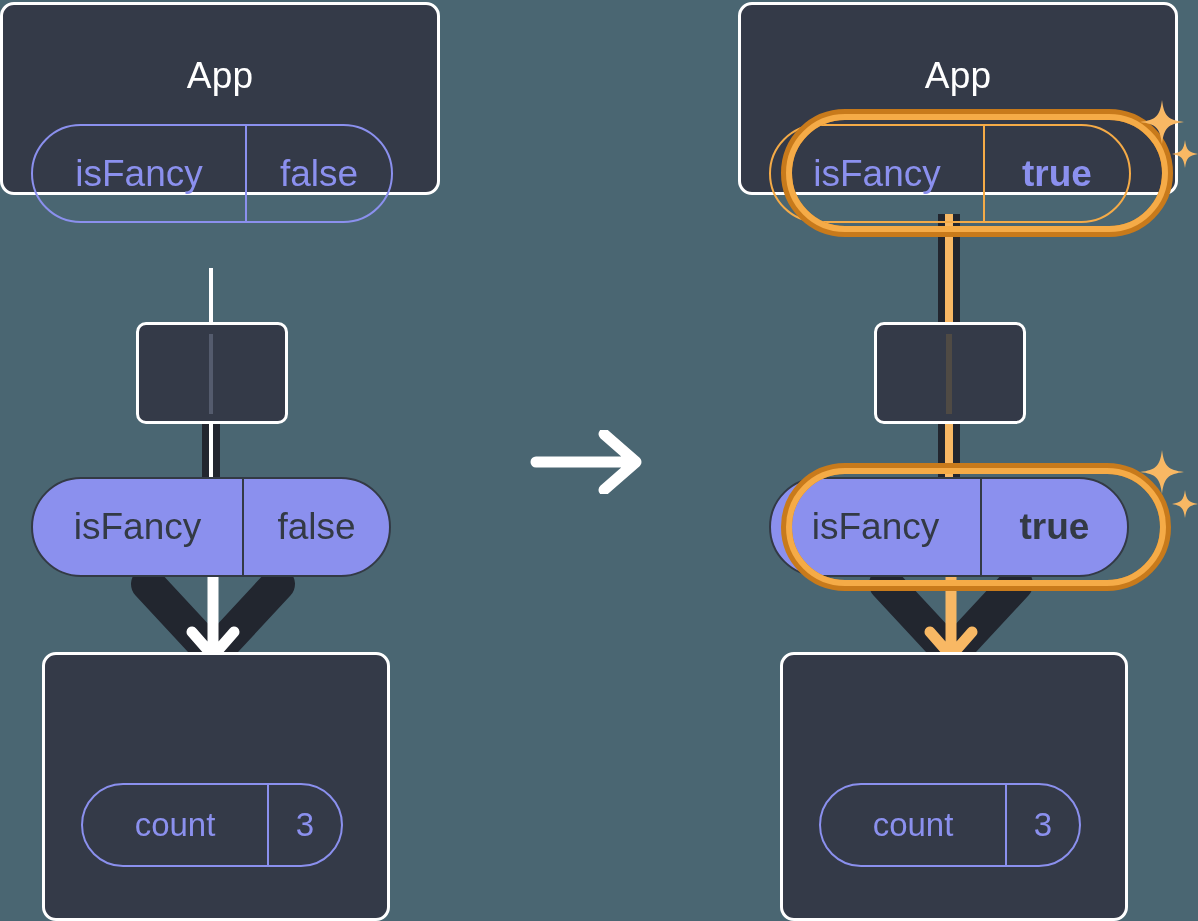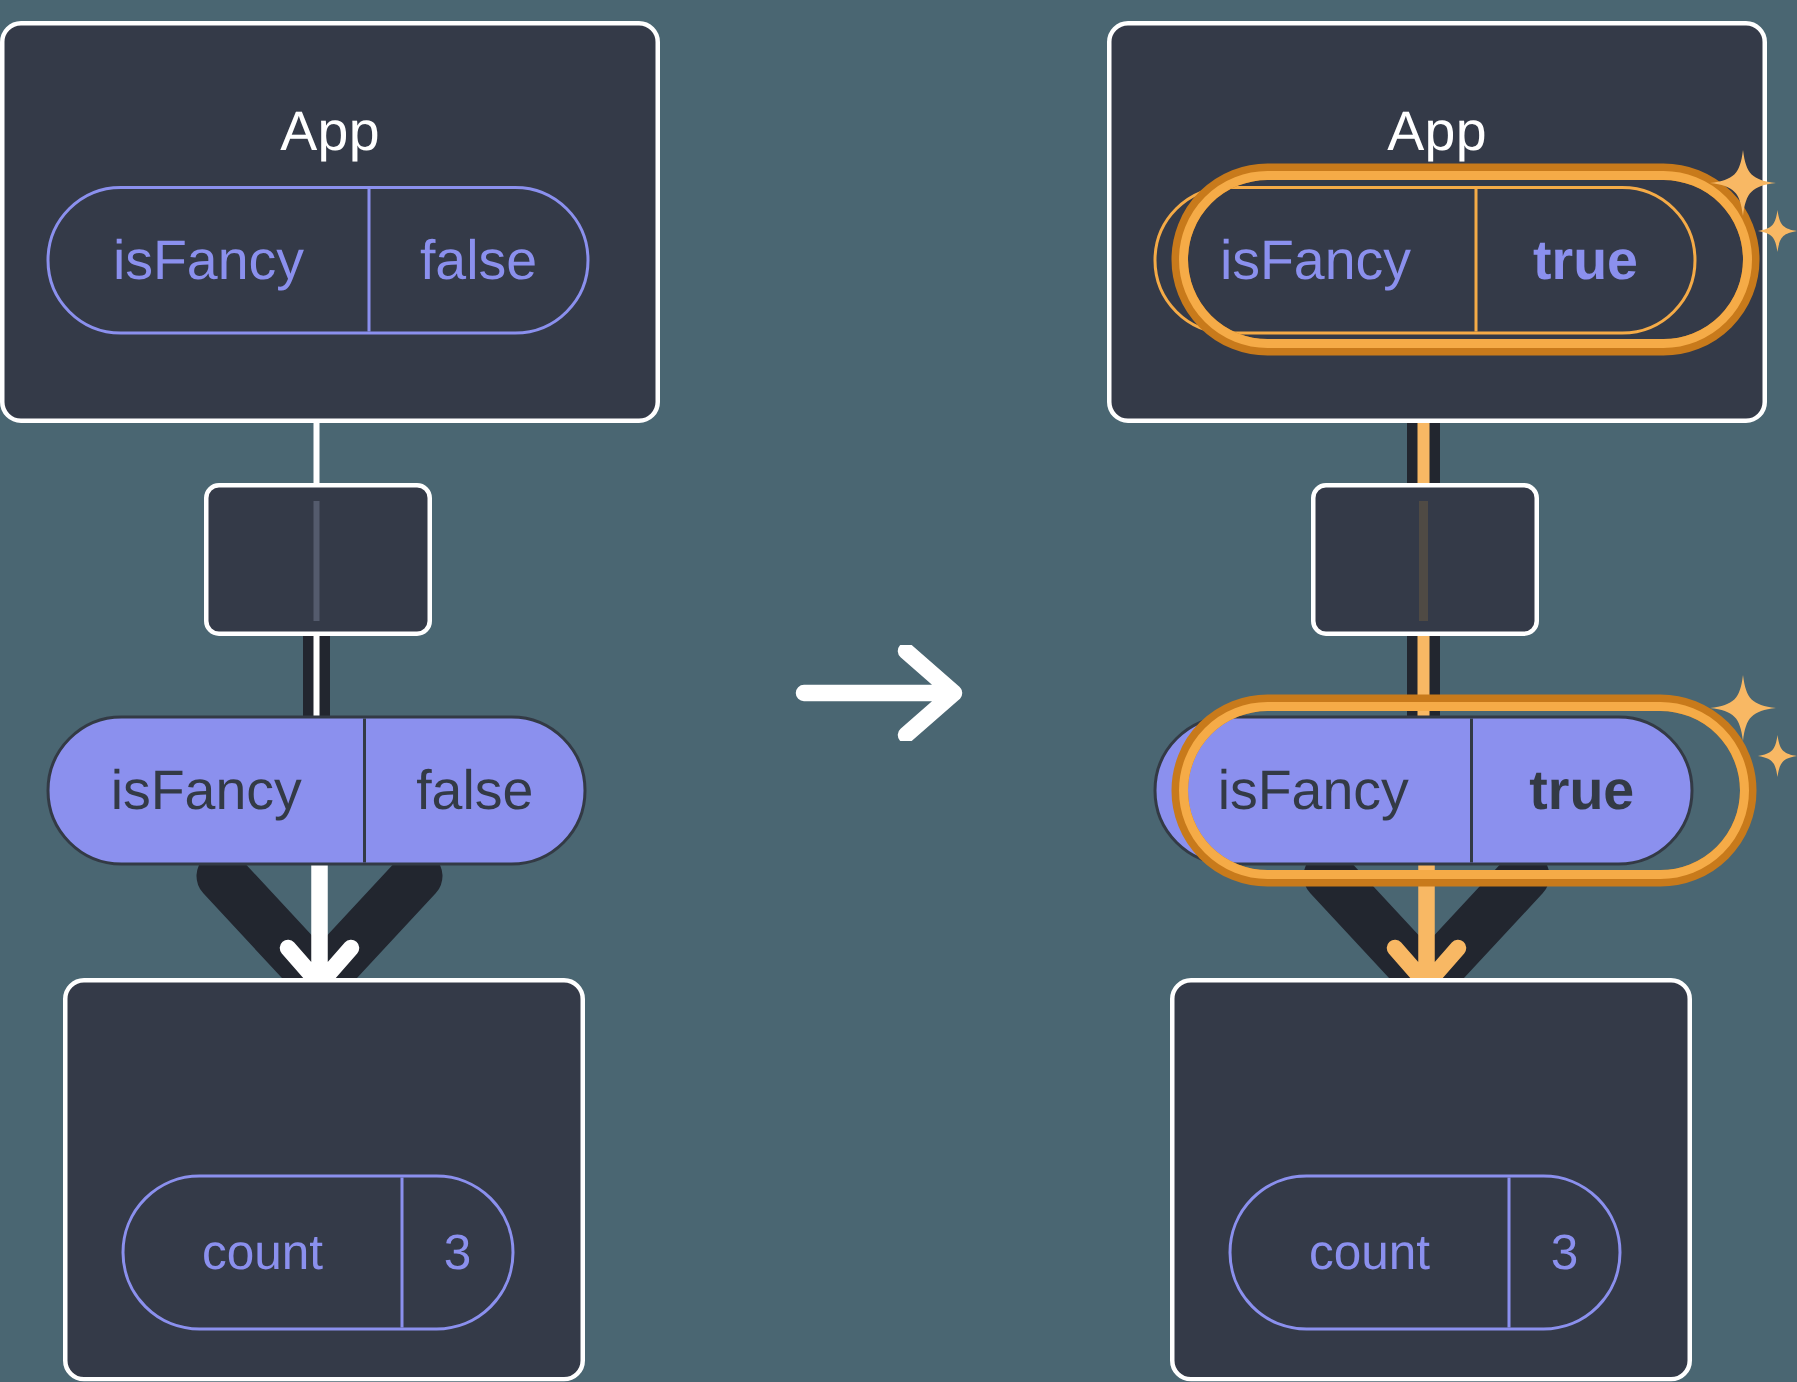--- a/index.html
+++ b/index.html
@@ -25,21 +25,21 @@
     z-index:6;
   }
   .box-title{
     position:absolute;left:0;right:0;
     text-align:center;
     color:#ffffff;
     font-size:37px;
     letter-spacing:.2px;
     font-weight:400;
   }
-  .app-box{left:10px;top:14px;width:440px;height:268px;}
+  .app-box{left:10px;top:2px;width:440px;height:193px;}
   .app-title{top:50px;}
   .div-box{left:146px;top:322px;width:152px;height:102px;border-radius:10px;}
   .div-title{top:353px;font-size:31px;font-weight:700;}
   .counter-box{left:52px;top:652px;width:348px;height:269px;}
 
   
   .pill{
     position:absolute;
     box-sizing:border-box;
     display:flex;
@@ -70,21 +70,21 @@
   .app-pill{left:41px;top:124px;width:362px;height:99px;font-size:37px;}
   .app-pill .key{width:212px;}
   .app-pill .val{width:146px;}
 
   
   .prop-pill{left:41px;top:477px;width:360px;height:100px;font-size:37px;}
   .prop-pill .key{width:209px;}
   .prop-pill .val{width:147px;}
 
   
-  .count-pill{left:91px;top:783px;width:262px;height:104px;font-size:33px;}
+  .count-pill{left:91px;top:783px;width:262px;height:84px;font-size:33px;}
   .count-pill .key{width:184px;}
   .count-pill .val{width:74px;}
 
   .bold{font-weight:700;text-align:center;}
 
   
   .conn{position:absolute;z-index:2;}
   
   .conn-white-thin{
     left:219px;top:268px;width:4px;height:58px;

